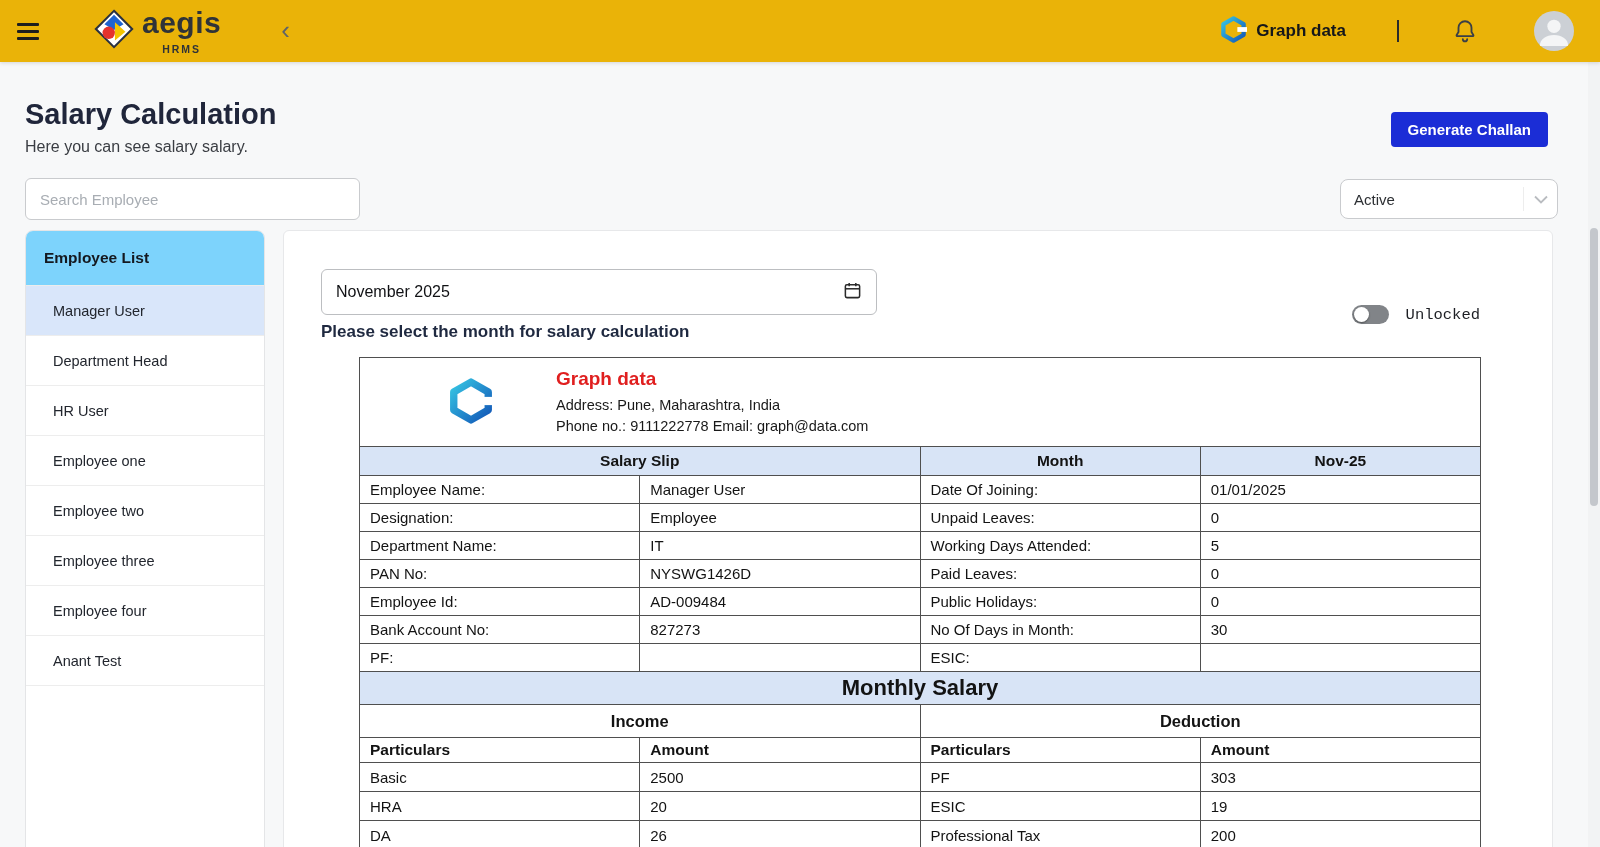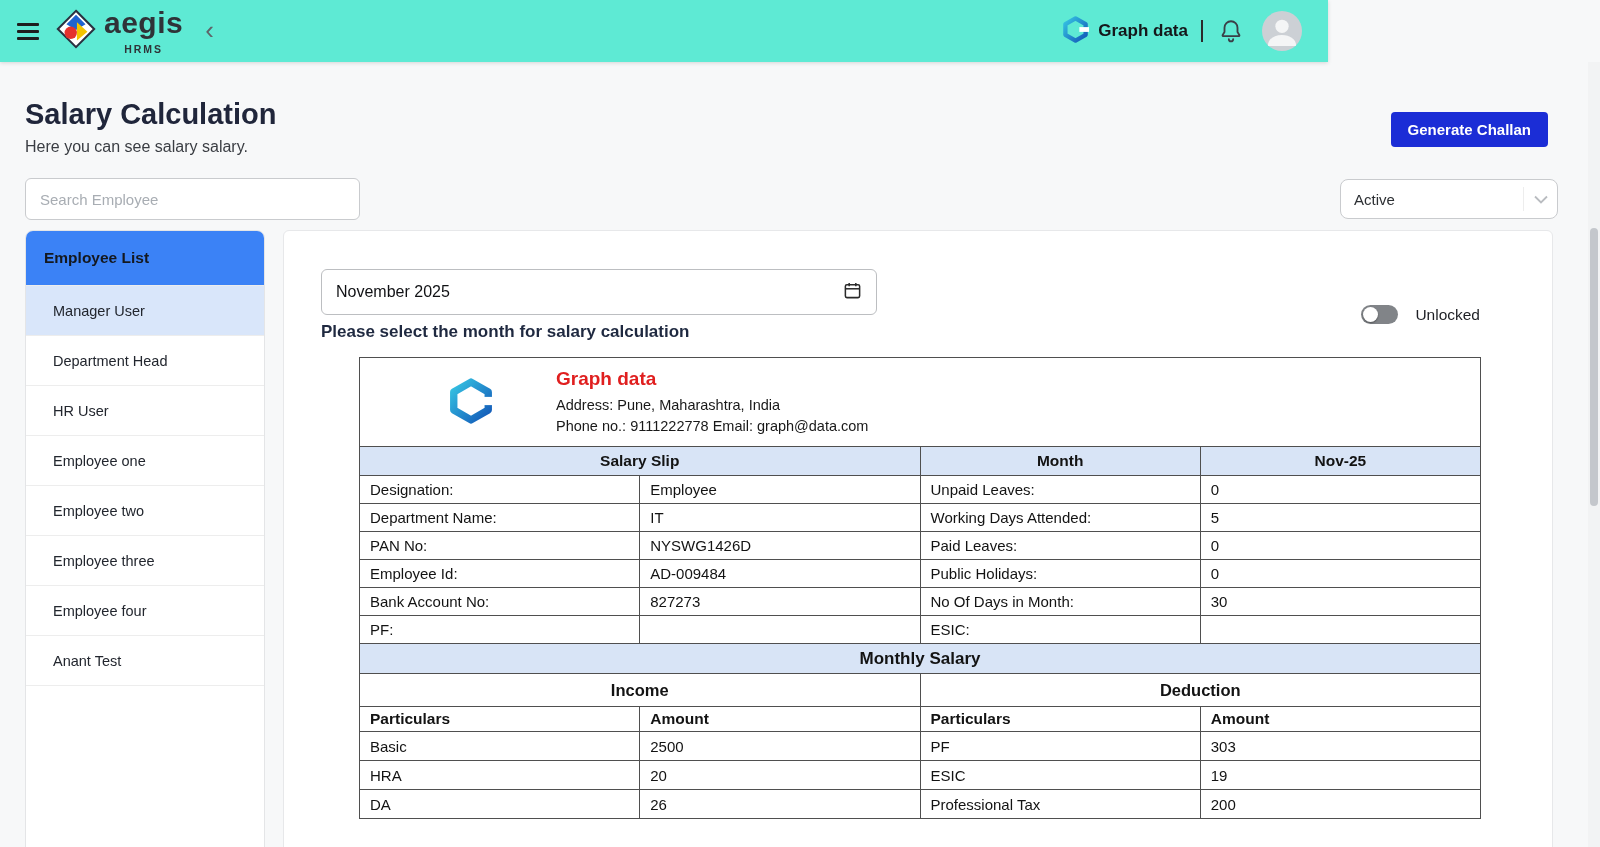--- a/index.html
+++ b/index.html
@@ -1,21 +1,21 @@
 <!DOCTYPE html>
 <html><head>
 <meta charset="utf-8">
 <style>
   *{margin:0;padding:0;box-sizing:border-box;}
   html,body{width:1600px;height:847px;overflow:hidden;background:#f7f8f9;
     font-family:"Liberation Sans",sans-serif;position:relative;}
 
   
-  .topbar{position:absolute;top:0;left:0;width:1328px;height:62px;background:#5eead4;
-    box-shadow:0 1px 4px rgba(0,0,0,.14);display:flex;align-items:center;z-index:20;}
+  .topbar{position:absolute;top:0;left:0;width:1600px;height:62px;background:#eab308;
+    box-shadow:0 1px 4px rgba(0,0,0,.14);display:flex;align-items:center;z-index:20;gap:38px;}
   .hamburger{width:22px;display:flex;flex-direction:column;gap:4px;margin-left:17px;cursor:pointer;}
   .hamburger span{height:3px;background:#1e1e1e;border-radius:1px;}
   .brand{display:flex;align-items:center;margin-left:16px;gap:7px;}
   .brand-text{display:flex;flex-direction:column;align-items:center;line-height:1;}
   .brand-name{font-size:30px;font-weight:700;color:#2f3338;letter-spacing:.5px;}
   .brand-sub{font-size:10.5px;font-weight:700;color:#2f3338;letter-spacing:2px;margin-top:6px;}
   .back-chevron{font-size:26px;color:#5f6368;margin-left:22px;line-height:1;cursor:pointer;margin-top:-3px;}
   .spacer{flex:1;}
   .company{display:flex;align-items:center;gap:9px;}
   .company-name{font-size:17px;font-weight:700;color:#15171a;}
@@ -37,49 +37,49 @@
   .status-select{position:absolute;right:42px;top:179px;width:218px;height:40px;background:#fff;
     border:1px solid #c9cbce;border-radius:8px;display:flex;align-items:center;cursor:pointer;}
   .status-select .val{font-size:15px;color:#2c2f33;margin-left:13px;flex:1;}
   .sel-chev{width:34px;height:24px;display:flex;align-items:center;justify-content:center;
     border-left:1px solid #ededed;}
 
   
   .emp-card{position:absolute;left:25px;top:230px;width:240px;height:700px;background:#fff;
     border:1px solid #e4e5e7;border-radius:8px;overflow:hidden;}
   .emp-head{height:55px;display:flex;align-items:center;padding-left:18px;font-size:15.5px;
-    font-weight:700;color:#14181f;background:#3b82f6;border-bottom:1px solid #ececec;}
+    font-weight:700;color:#14181f;background:#7dd3fc;border-bottom:1px solid #ececec;}
   .emp-item{height:50px;display:flex;align-items:center;padding-left:27px;font-size:14.5px;
     color:#22262e;border-bottom:1px solid #ededed;cursor:pointer;background:#fff;}
   .emp-item.selected{background:#d9e6fa;}
 
   
   .main-panel{position:absolute;left:283px;top:230px;width:1270px;height:900px;background:#fff;
     border:1px solid #e7e8ea;border-radius:6px;}
   .month-input{position:absolute;left:37px;top:38px;width:556px;height:46px;border:1px solid #bcbec1;
     border-radius:6px;display:flex;align-items:center;padding:2px 14px;cursor:pointer;background:#fff;}
   .month-input .mval{font-size:16px;color:#101114;flex:1;}
   .month-hint{position:absolute;left:37px;top:91px;font-size:17px;font-weight:700;color:#1f2940;}
   .lock-row{position:absolute;right:72px;top:74px;display:flex;align-items:center;gap:17px;}
   .toggle{width:37px;height:19px;border-radius:10px;background:#818488;position:relative;cursor:pointer;}
   .toggle .knob{position:absolute;left:2px;top:2px;width:15px;height:15px;border-radius:50%;
     background:#fff;box-shadow:0 1px 2px rgba(0,0,0,.4);}
-  .lock-label{font-size:15.5px;color:#1d1f24;}
+  .lock-label{font-size:15.5px;color:#1d1f24;font-family:Liberation Mono, monospace;}
 
   
   .slip{position:absolute;left:75px;top:126px;width:1122px;border-collapse:collapse;table-layout:fixed;}
   .slip col{width:25%;}
   .slip td{border:1px solid #4f4f4f;font-size:15px;padding:3px 10px;color:#131313;background:#fff;}
   tr.company-row td{height:88px;padding:0;}
   .slip-co{display:flex;align-items:center;height:88px;padding-left:88px;gap:62px;}
   .slip-co-name{color:#e01f1f;font-size:19px;font-weight:700;margin-bottom:5px;}
   .slip-co-line{font-size:14.5px;line-height:21px;color:#191919;}
   tr.slip-head td{background:#d8e4f6;font-weight:700;text-align:center;height:29px;font-size:15.5px;}
   tr.info td{height:28px;}
-  tr.monthly td{background:#d8e4f6;font-weight:700;text-align:center;font-size:17px;height:30px;}
+  tr.monthly td{background:#d8e4f6;font-weight:700;text-align:center;font-size:22px;height:30px;}
   tr.inc-ded td{font-weight:700;text-align:center;font-size:16.5px;height:33px;}
   tr.cols td{font-weight:700;height:14px;font-size:15.5px;}
   tr.data td{height:29px;}
 
   
   .scroll-track{position:absolute;right:0;top:62px;width:12px;height:785px;background:#f2f3f4;z-index:10;}
   .scroll-thumb{position:absolute;left:2px;top:166px;width:8px;height:278px;background:#c4c7cc;border-radius:4px;cursor:pointer;}
 </style>
 </head>
 <body>
@@ -225,20 +225,26 @@
         </td>
       </tr>
 
       <tr class="slip-head">
         <td colspan="2">Salary Slip</td>
         <td>Month</td>
         <td>Nov-25</td>
       </tr>
 
       <tr class="info">
+        <td>Employee Name:</td>
+        <td>Manager User</td>
+        <td>Date Of Joining:</td>
+        <td>01/01/2025</td>
+      </tr>
+      <tr class="info">
         <td>Designation:</td>
         <td>Employee</td>
         <td>Unpaid Leaves:</td>
         <td>0</td>
       </tr>
       <tr class="info">
         <td>Department Name:</td>
         <td>IT</td>
         <td>Working Days Attended:</td>
         <td>5</td>

